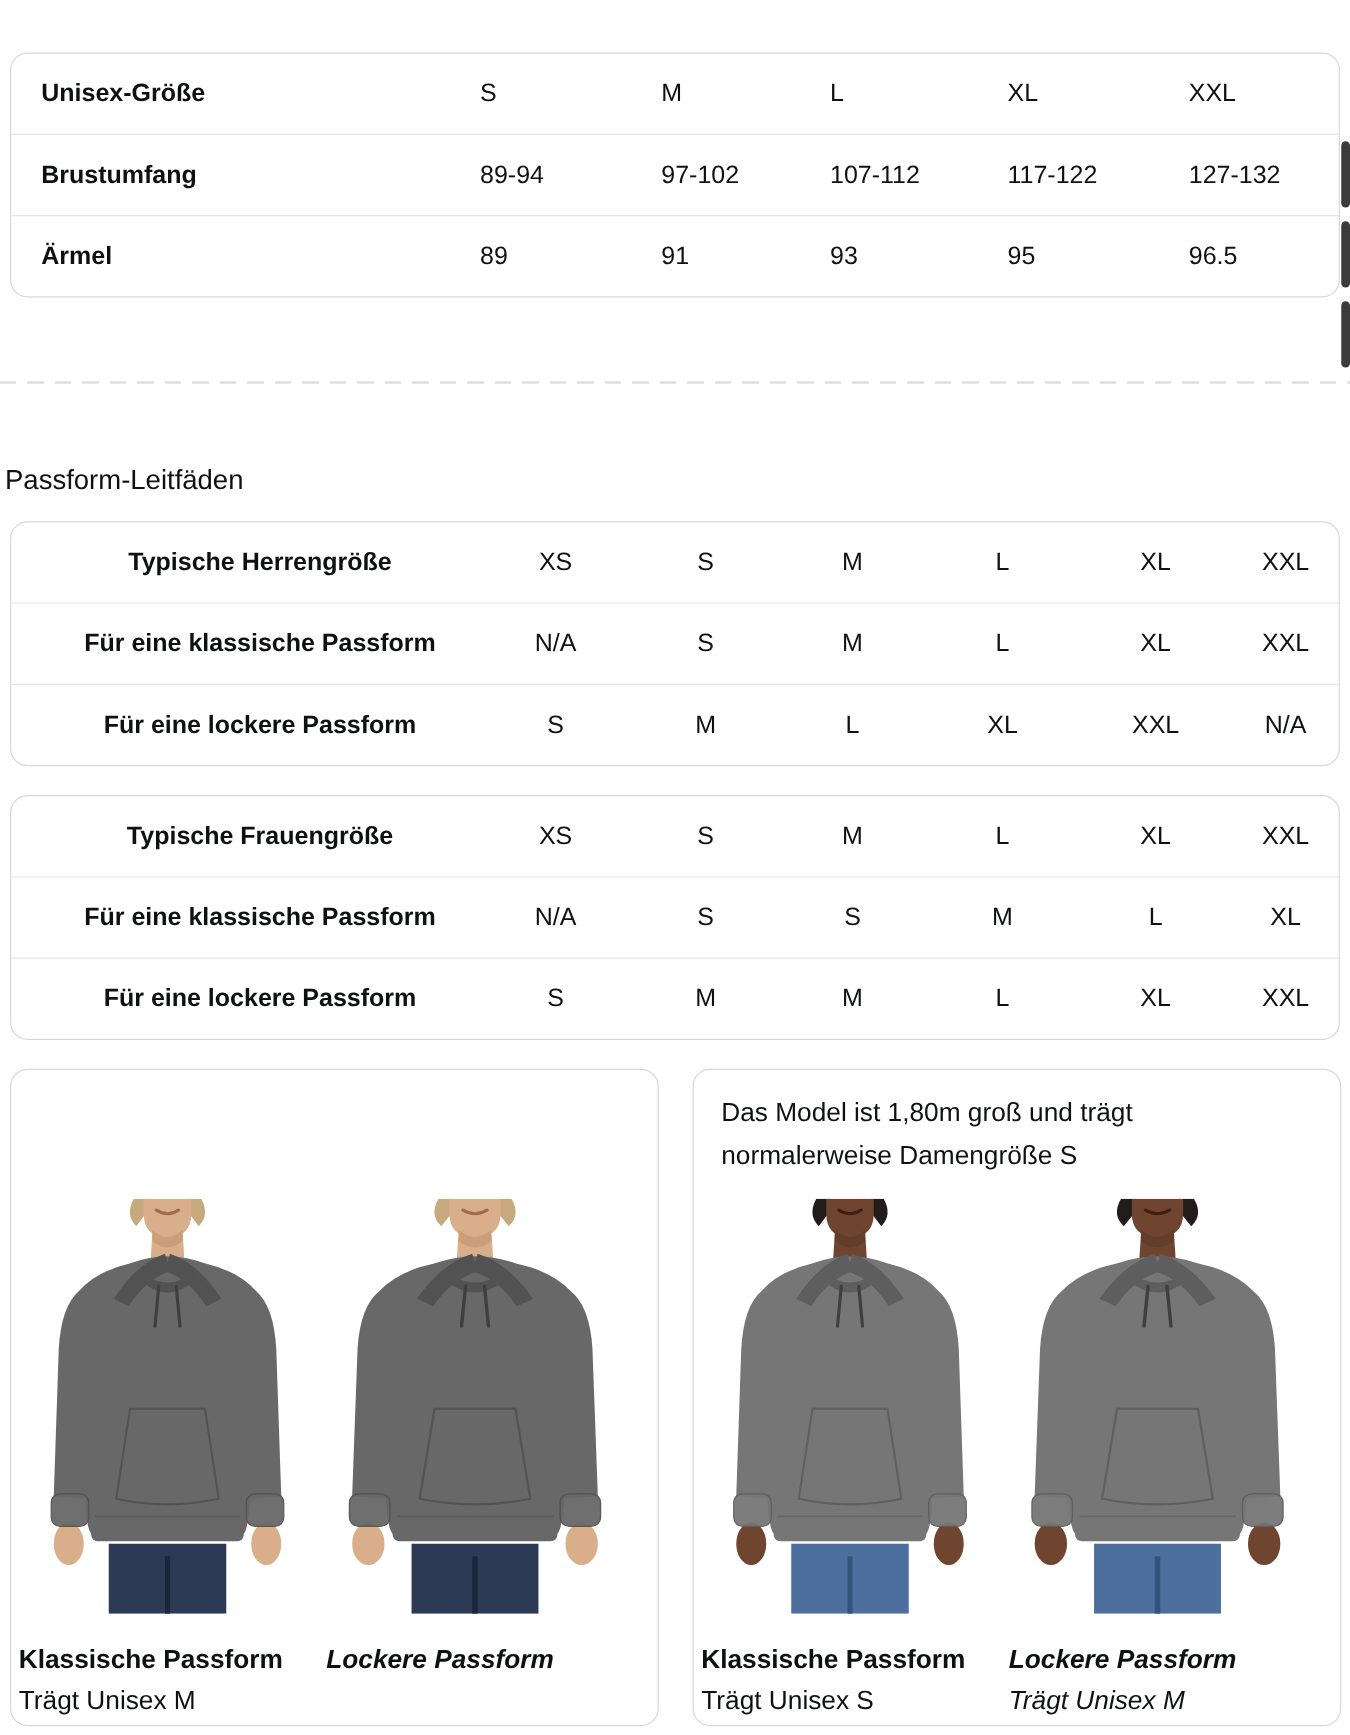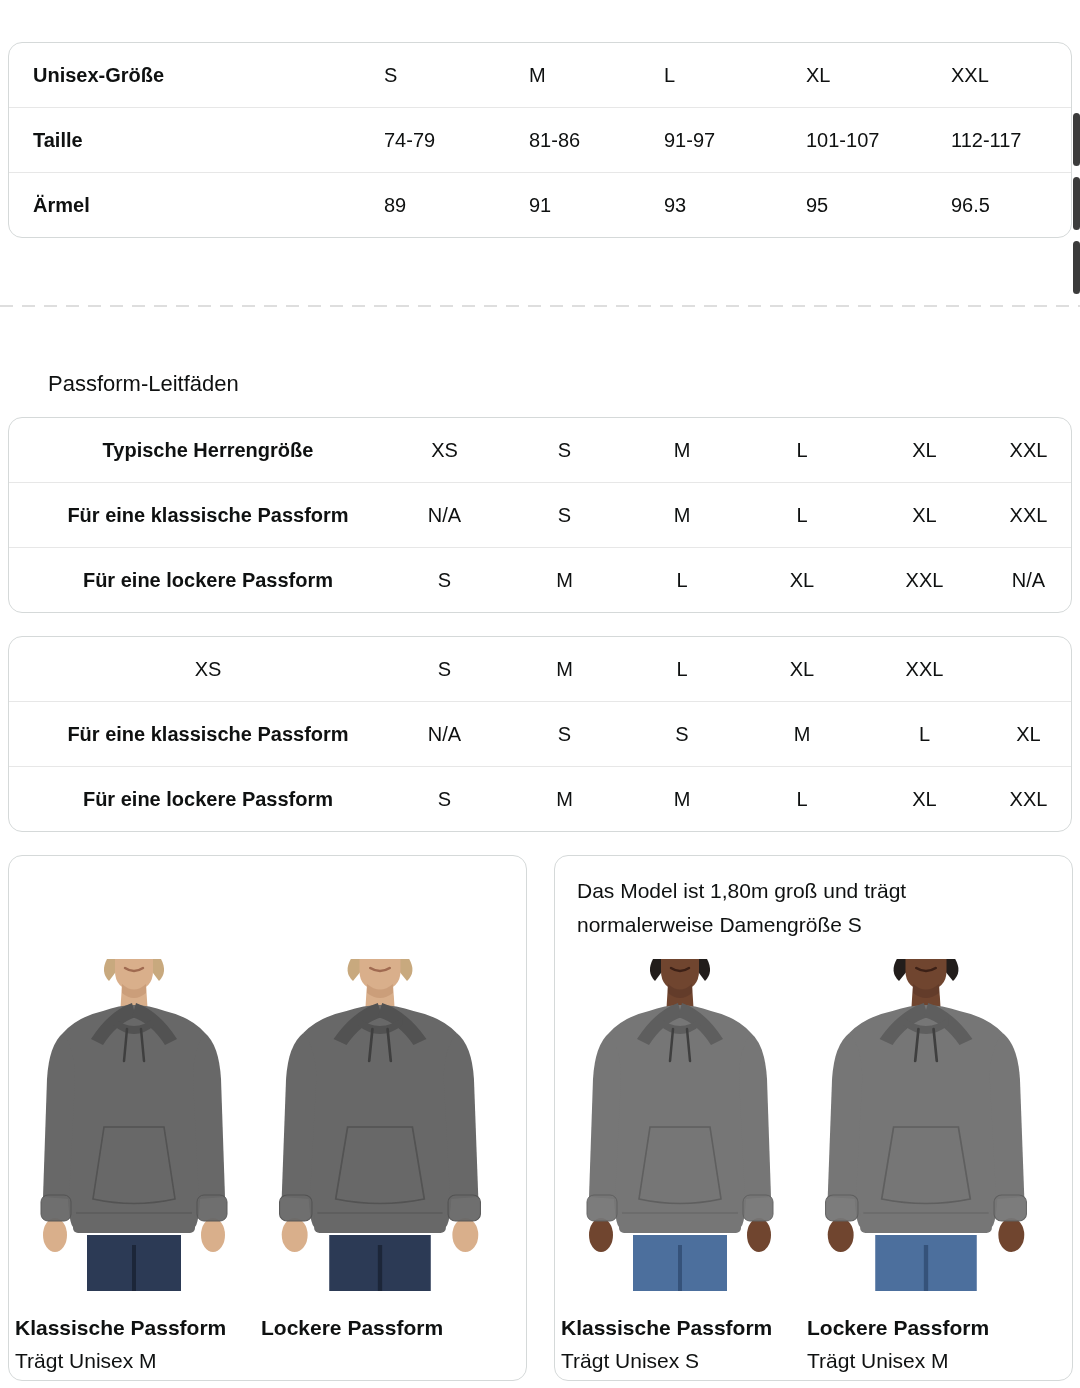--- a/index.html
+++ b/index.html
@@ -22,32 +22,32 @@
   .cell{font-size:20px;}
 
   .scroll-thumb{position:absolute;left:1073px;width:7px;height:53px;
                 background:#3b3b3b;border-radius:4px;}
   #thumb1{top:113px;} #thumb2{top:177px;} #thumb3{top:241px;}
 
   .dashed-divider{position:absolute;left:0;top:305px;width:1080px;height:2px;
       background:repeating-linear-gradient(90deg,#dedede 0 13px,transparent 13px 22px);}
 
   .footnote{position:absolute;left:4px;top:314px;font-size:19px;}
-  .section-heading{position:absolute;left:4px;top:371px;font-size:22px;margin-left:44px;}
+  .section-heading{position:absolute;left:4px;top:371px;font-size:22px;}
 
   .card{position:absolute;top:855px;width:517px;height:524px;
         border:1px solid #d5d9d9;border-radius:14px;background:#fff;}
   #card-men{left:8px;} #card-women{left:554px;}
   .card-desc{position:absolute;left:22px;top:18px;width:470px;
              font-size:21px;line-height:34px;}
   .photo{position:absolute;top:103px;width:238px;height:334px;
          display:flex;justify-content:center;align-items:flex-start;}
   .photo.p1{left:6px;} .photo.p2{left:252px;}
   .cap{position:absolute;top:456px;width:238px;text-align:left;}
-  .cap.c1{left:6px;} .cap.c2{left:252px;}
+  .cap.c1{left:6px;} .cap.c2{left:252px;font-style:italic;}
   .cap-bold{font-size:21px;font-weight:700;line-height:32px;}
   .cap-reg{font-size:21px;line-height:34px;}
 
   .fig{height:332px;width:210px;}
   .fig.loose{transform:scaleX(1.08);transform-origin:center top;}
   .man{--skin:#d9af8b;--skin-shade:#bf8f6d;--hair:#c8a97e;--mouth:#a06a50;
        --hoodie:#686868;--hoodie-dark:#525252;--jeans:#2c3a55;--jeans-dark:#1c2639;}
   .woman{--skin:#70452f;--skin-shade:#5a3526;--hair:#221d1b;--mouth:#3c2016;
        --hoodie:#767676;--hoodie-dark:#5e5e5e;--jeans:#4c6f9d;--jeans-dark:#35527a;}
 </style>
@@ -88,26 +88,26 @@
   <div class="stable" id="table1">
     <div class="trow cols1">
       <span class="row-label">Unisex-Größe</span>
       <span class="cell">S</span>
       <span class="cell">M</span>
       <span class="cell">L</span>
       <span class="cell">XL</span>
       <span class="cell">XXL</span>
     </div>
     <div class="trow cols1">
-      <span class="row-label">Taille</span>
-      <span class="cell">74-79</span>
-      <span class="cell">81-86</span>
-      <span class="cell">91-97</span>
-      <span class="cell">101-107</span>
-      <span class="cell">112-117</span>
+      <span class="row-label">Brustumfang</span>
+      <span class="cell">89-94</span>
+      <span class="cell">97-102</span>
+      <span class="cell">107-112</span>
+      <span class="cell">117-122</span>
+      <span class="cell">127-132</span>
     </div>
     <div class="trow cols1">
       <span class="row-label">Ärmel</span>
       <span class="cell">89</span>
       <span class="cell">91</span>
       <span class="cell">93</span>
       <span class="cell">95</span>
       <span class="cell">96.5</span>
     </div>
   </div>
@@ -144,20 +144,21 @@
       <span class="cell">M</span>
       <span class="cell">L</span>
       <span class="cell">XL</span>
       <span class="cell">XXL</span>
       <span class="cell">N/A</span>
     </div>
   </div>
 
   <div class="stable" id="table3">
     <div class="trow cols2">
+      <span class="row-label">Typische Frauengröße</span>
       <span class="cell">XS</span>
       <span class="cell">S</span>
       <span class="cell">M</span>
       <span class="cell">L</span>
       <span class="cell">XL</span>
       <span class="cell">XXL</span>
     </div>
     <div class="trow cols2">
       <span class="row-label">Für eine klassische Passform</span>
       <span class="cell">N/A</span>

